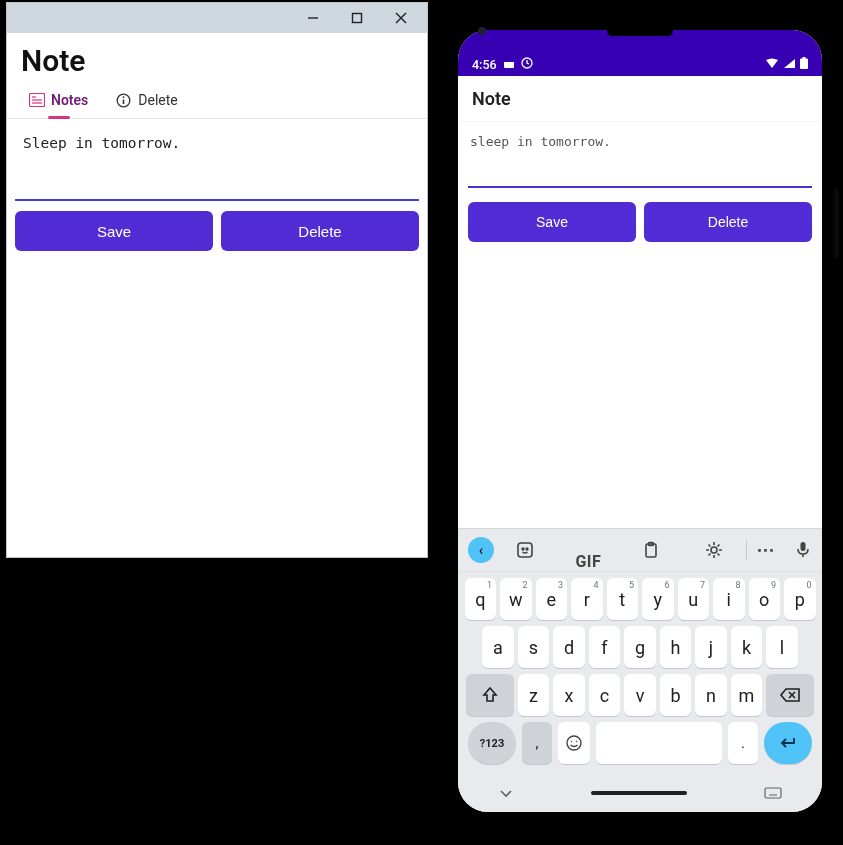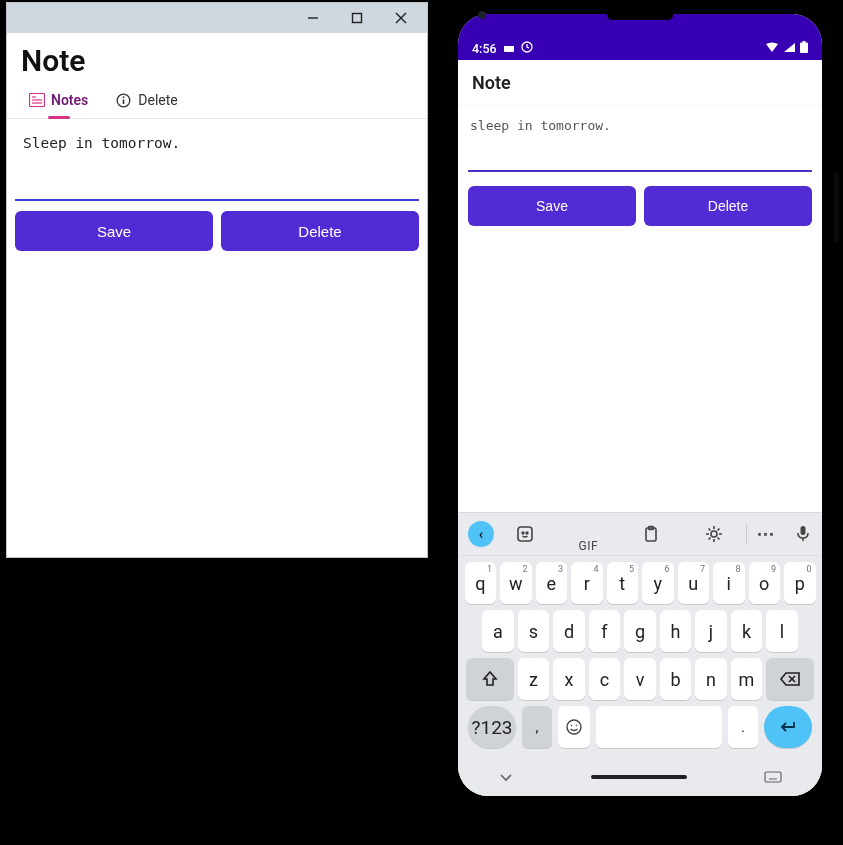--- a/index.html
+++ b/index.html
@@ -95,21 +95,21 @@
     border:none;
     border-radius:6px;
     height:40px;
     font-size:15px;
   }
 
   
   .phone {
     position:absolute;
     left: 446px;
-    top: 2px;
+    top: 18px;
     width: 388px;
     height: 806px;
     background:#010101;
     border-radius: 42px;
     padding: 12px;
   }
   .phone-side {
     position:absolute;
     right:-5px; top:170px;
     width:5px; height:70px;
@@ -199,21 +199,21 @@
     color:#444;
   }
   .kt-back {
     background:#4fc3f7; color:#000;
     width:26px;height:26px;border-radius:50%;
     flex:0 0 auto; margin-left:10px;
     display:flex;align-items:center;justify-content:center;
     font-size:15px;
   }
   .kt svg { stroke:#444; fill:none; stroke-width:1.6; }
-  .kt .gif { font-weight:400; font-size:12px; letter-spacing:0.5px;margin-top:24px; }
+  .kt .gif { font-weight:700; font-size:16px; letter-spacing:0.5px;margin-top:24px; }
   .kt-sep { width:1px; height:20px; background:#c8cbce; flex:0 0 auto; }
   .kbd-rows { padding: 6px 4px 0 4px; }
   .krow { display:flex; gap:4px; margin-bottom:6px; justify-content:center; }
   .key {
     background:#fff;
     height:42px; width:31.5px;
     border-radius:6px;
     box-shadow: 0 1px 0 rgba(0,0,0,0.15);
     display:flex;align-items:center;justify-content:center;
     position:relative;
@@ -227,21 +227,21 @@
   .fnkey {
     background:#cfd3d7;
     border-radius:6px;
     height:42px;
     box-shadow: 0 1px 0 rgba(0,0,0,0.15);
     display:flex;align-items:center;justify-content:center;
     font-size:15px;color:#202124;
   }
   .shift { width:48px; }
   .back  { width:48px; }
-  .sym   { width:48px; border-radius:22px; font-size:19px; font-weight:400; }
+  .sym   { width:48px; border-radius:22px; font-size:11px; font-weight:700; }
   .comma { width:30px; }
   .emoji { width:32px; }
   .space { flex:1; background:#fff; border-radius:6px; height:42px; box-shadow:0 1px 0 rgba(0,0,0,0.15);}
   .period{ width:30px; }
   .enter { width:48px; background:#4fc3f7; border-radius:22px; }
   .krow.bottom { padding: 0 6px 4px 6px; gap:6px; }
   .nav {
     height:38px;
     display:flex; align-items:center; justify-content:space-between;
     padding: 0 40px;

